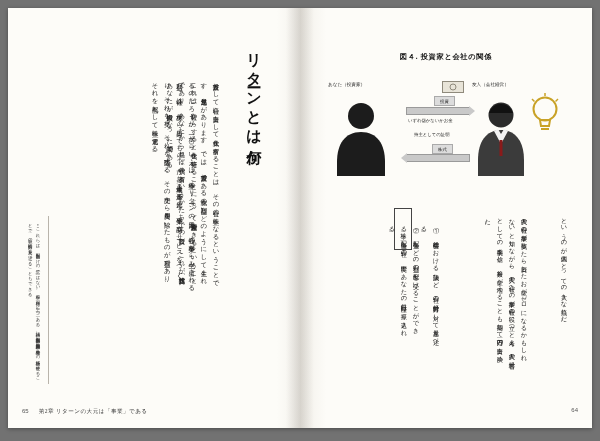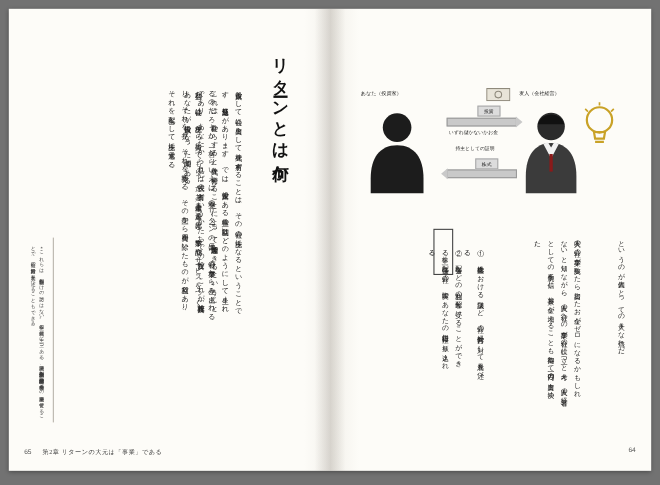--- a/index.html
+++ b/index.html
@@ -273,20 +273,21 @@
       <div class="footer-left">
         <span class="folio">65</span>
         <span class="running-head">第2章 リターンの大元は「事業」である</span>
       </div>
 
       <div class="gutter-shadow gutter-left"></div>
     </div>
 
     <div class="page-half page-right">
 
+      <div class="fig-caption">図４. 投資家と会社の関係</div>
 
       <div class="figure">
 
         <div class="fig-label lbl-you">あなた（投資家）</div>
 
         <div class="fig-label lbl-friend">友人（会社経営）</div>
 
         <div class="person person-you">
           <svg viewBox="0 0 62 80" width="62" height="80" aria-hidden="true">
             <circle cx="31" cy="20" r="13" fill="#1c1c1c"></circle>

